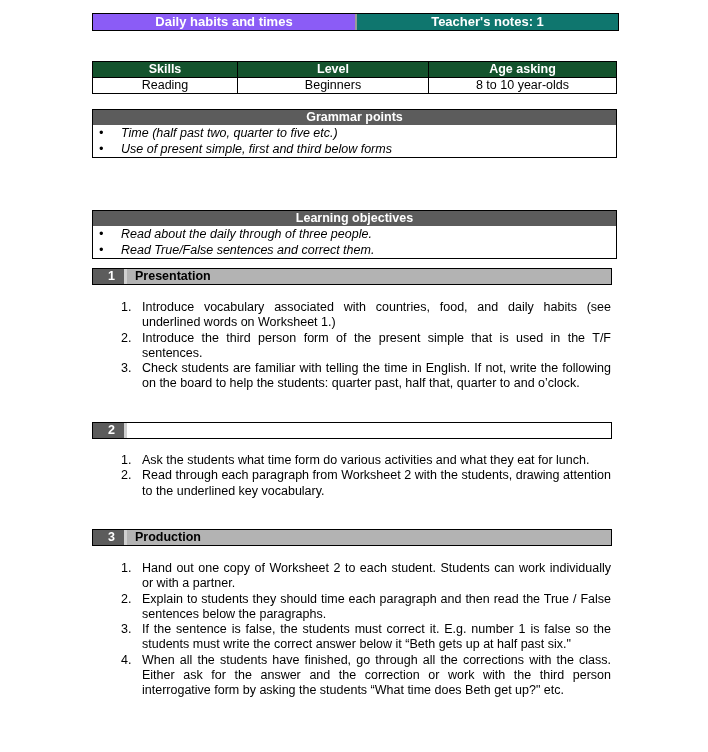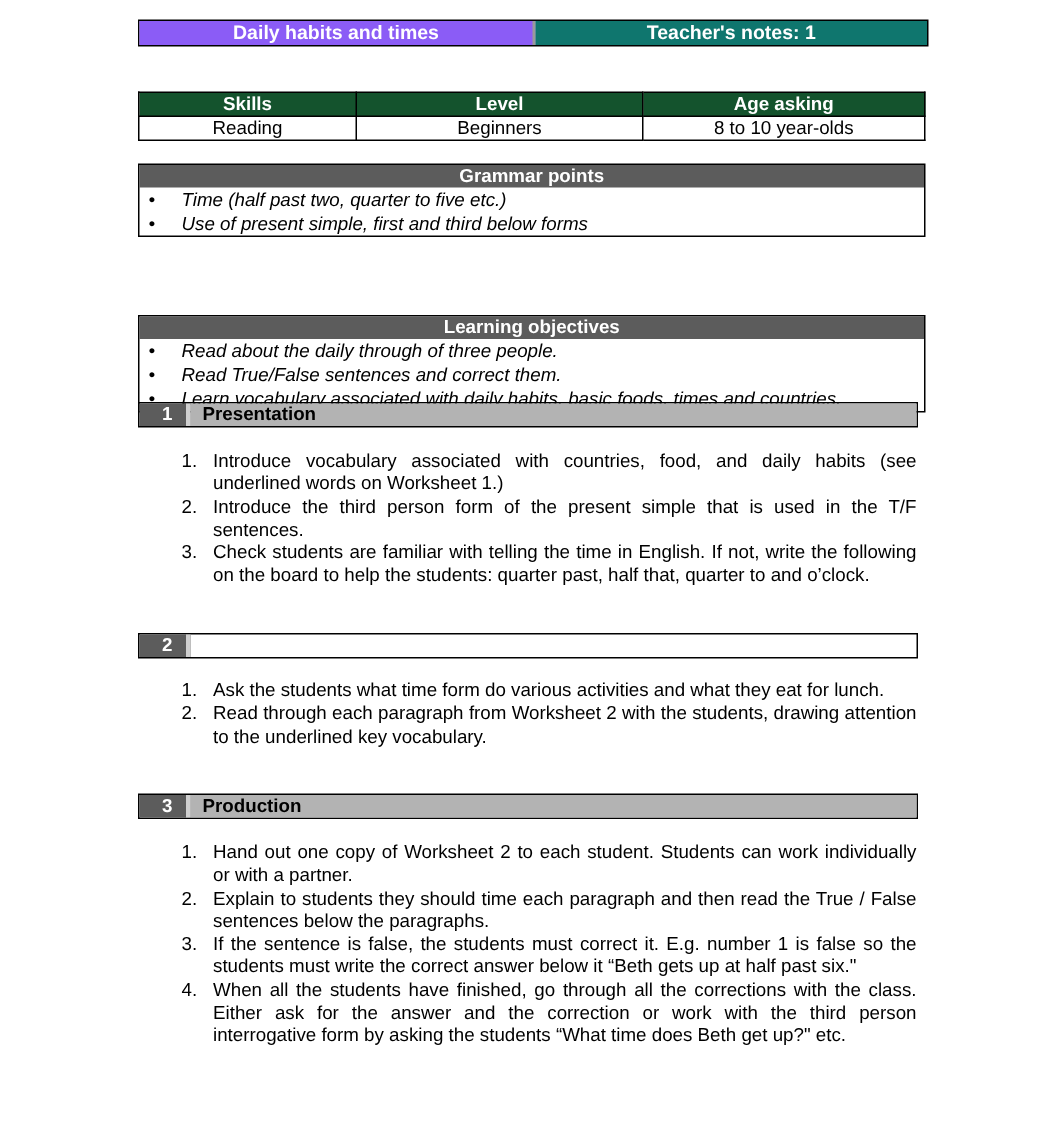--- a/index.html
+++ b/index.html
@@ -69,21 +69,20 @@
     <li>Time (half past two, quarter to five etc.)</li>
     <li>Use of present simple, first and third below forms</li>
   </ul>
 </div>
 
 <div class="abs box" style="top:174px;margin-top:36px;">
   <div class="hdr">Learning objectives</div>
   <ul>
     <li>Read about the daily through of three people.</li>
     <li>Read True/False sentences and correct them.</li>
-    <li>Learn vocabulary associated with daily habits, basic foods, times and countries.</li>
   </ul>
 </div>
 
 <div class="abs sec" style="top:268px;">
   <div class="num">1</div>
   <div class="title">Presentation</div>
 </div>
 <ol class="abs olist" style="top:300px;">
   <li><span class="n">1.</span><span>Introduce vocabulary associated with countries, food, and daily habits (see underlined words on Worksheet 1.)</span></li>
   <li><span class="n">2.</span><span>Introduce the third person form of the present simple that is used in the T/F sentences.</span></li>

